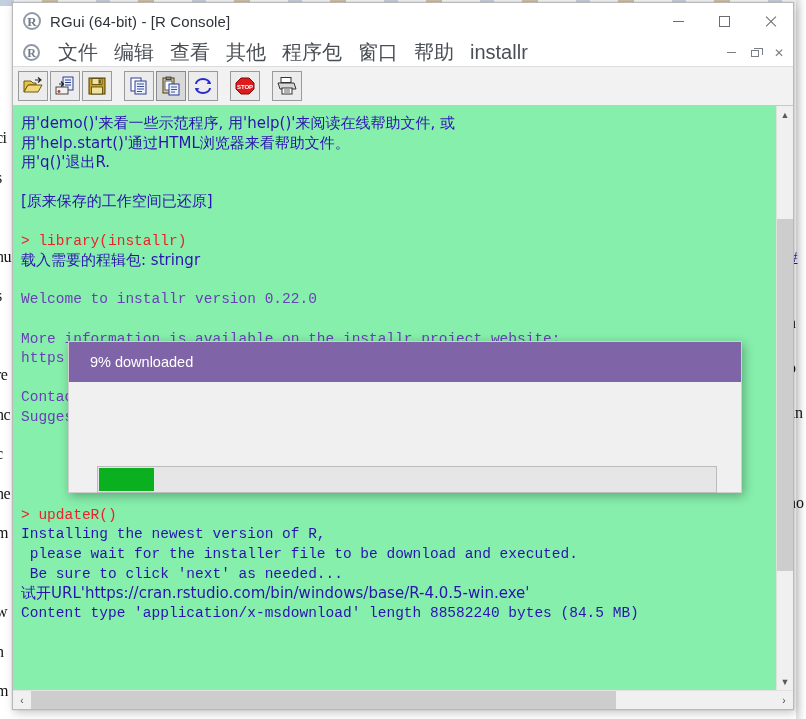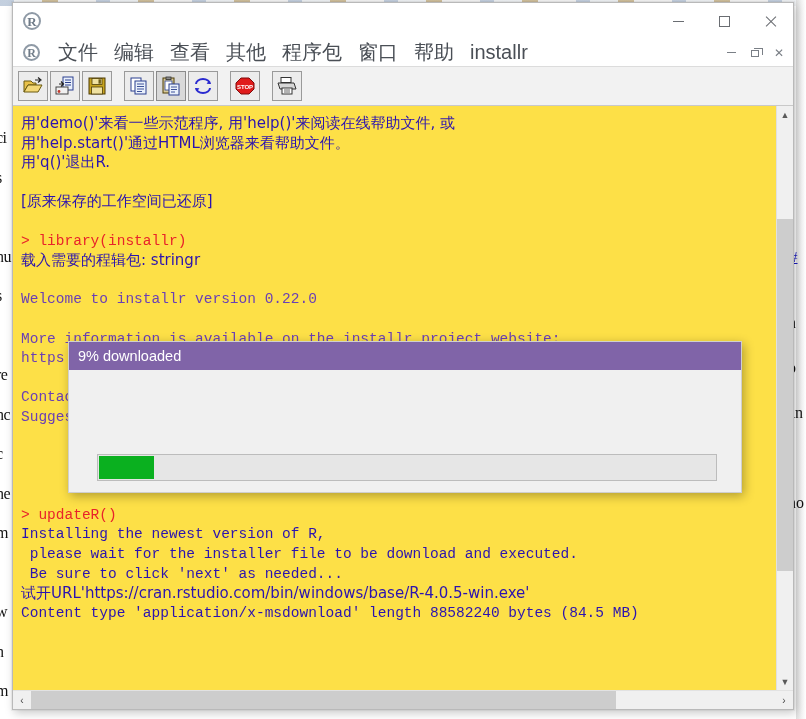--- a/index.html
+++ b/index.html
@@ -197,21 +197,21 @@
     position: relative;
   }
   .tb-btn.pressed { background: #d9d9d9; border-color: #8a8a8a; }
   .tb-gap { width: 10px; }
   .tb-btn svg { display: block; }
 
   
   .console-wrap {
     flex: 1;
     position: relative;
-    background: #fde047;
+    background: #86efac;
     display: flex;
     overflow: hidden;
   }
   .console {
     flex: 1;
     position: relative;
     padding: 8px 6px 0 8px;
     overflow: hidden;
     font-family: "Liberation Mono", monospace;
     font-size: 14.5px;
@@ -266,25 +266,25 @@
     position: absolute;
     left: 68px; top: 341px;
     width: 674px; height: 152px;
     background: #f0f0f0;
     border: 1px solid #cfcfcf;
     box-shadow: 2px 3px 10px rgba(0,0,0,.30);
     display: flex; flex-direction: column;
     z-index: 40;
   }
   .dlg-title {
-    height: 28px;
+    height: 40px;
     background: #8064a8;
     color: #ffffff;
     display: flex; align-items: center;
-    padding-left: 9px;
+    padding-left: 21px;
     font-size: 14.5px;
     flex: none;
     font-family: "Liberation Sans", sans-serif;
   }
   .dlg-body {
     flex: 1;
     position: relative;
     background: #f0f0f0;
   }
   .dlg-url {
@@ -338,20 +338,21 @@
 p
 an
 :
 no</div>
   </div>
 
   <div class="rgui-window">
 
     <div class="titlebar">
       <div class="title-icon">R</div>
+      <div class="title-text">RGui (64-bit) - [R Console]</div>
       <div class="win-buttons">
         <div class="win-btn">
           <span class="glyph-min"></span>
         </div>
         <div class="win-btn">
           <span class="glyph-max"></span>
         </div>
         <div class="win-btn close">
           <span class="glyph-close"></span>
         </div>

